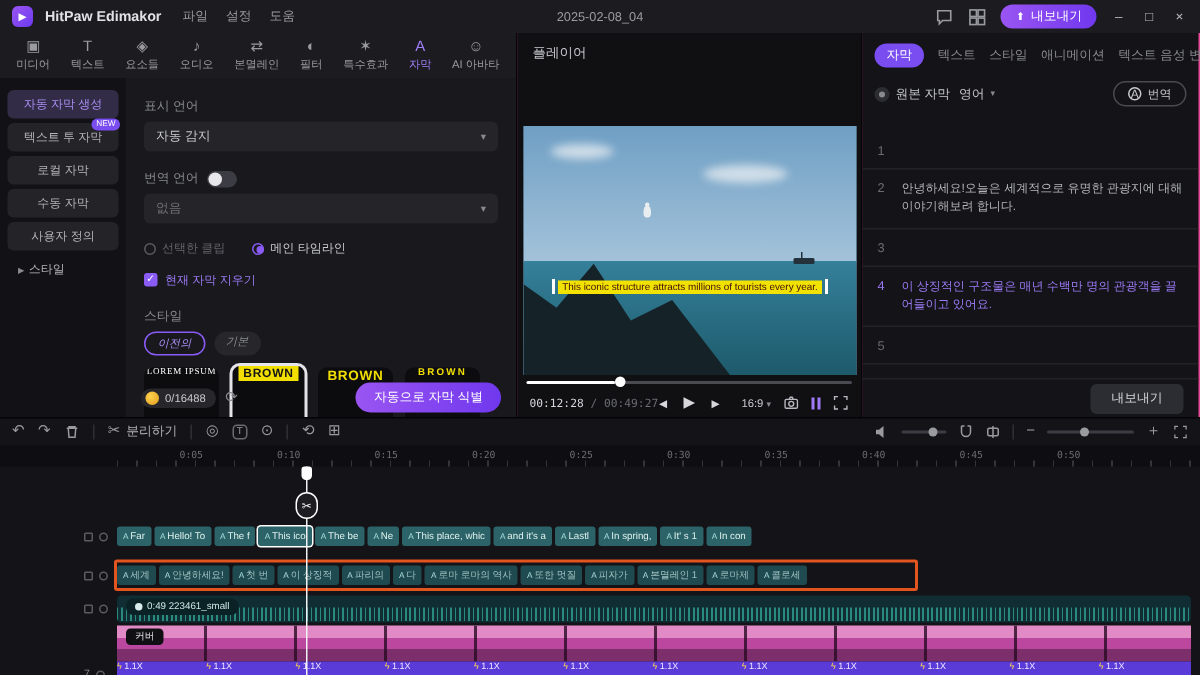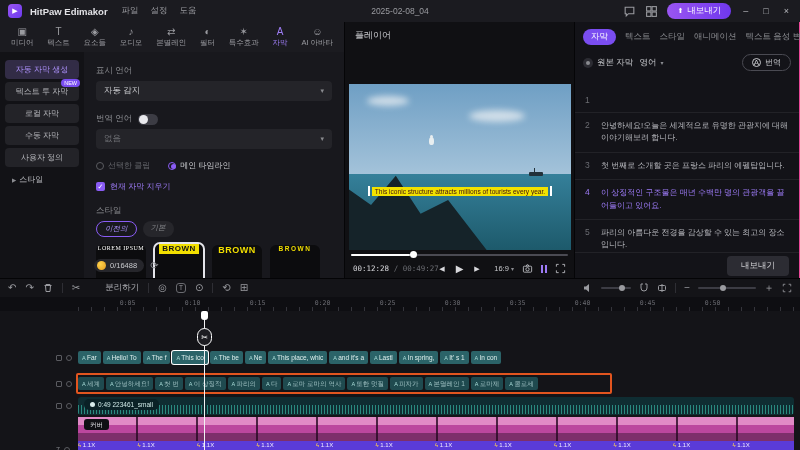--- a/index.html
+++ b/index.html
@@ -129,21 +129,21 @@
   .sub-item.active .num,.sub-item.active .txt{color:#9d7bf7;}
   .rp-bottom{position:absolute;left:0;right:0;bottom:0;height:26px;border-top:1px solid #222227;display:flex;align-items:center;justify-content:flex-end;padding:0 10px;}
   .rp-export{background:#2c2c33;border-radius:4px;padding:4px 14px;font-size:8.5px;color:#d8d8dc;}
 
   
   .timeline{position:absolute;top:278px;left:0;width:800px;height:172px;background:#141418;border-top:1px solid #040406;}
   .tl-toolbar{height:18px;display:flex;align-items:center;padding:0 8px;gap:9px;color:#9a9ba0;}
   .tl-toolbar .g{font-size:10px;line-height:10px;}
   .tl-divider{width:1px;height:10px;background:#2e2e34;}
   .split{display:flex;align-items:center;gap:4px;}
-  .split .lbl{font-size:8.5px;color:#b4b5ba;margin-left:21px;}
+  .split .lbl{font-size:8.5px;color:#b4b5ba;}
   .boxed{border:1px solid #6a6b70;border-radius:3px;font-size:6.5px;padding:0 2px;line-height:8px;color:#9a9ba0;}
   .tl-right{margin-left:auto;display:flex;align-items:center;gap:8px;}
   .mini-slider{position:relative;width:30px;height:2px;background:#3c3c44;border-radius:1px;}
   .mini-slider::after{content:"";position:absolute;left:60%;top:-2px;width:6px;height:6px;border-radius:50%;background:#9a9ba0;}
   .zoom-slider{position:relative;width:58px;height:2px;background:#3c3c44;border-radius:1px;}
   .zoom-slider::after{content:"";position:absolute;left:38%;top:-2px;width:6px;height:6px;border-radius:50%;background:#9a9ba0;}
   .tl-svg{width:10px;height:10px;color:#9a9ba0;}
   .ruler{position:absolute;left:0;right:0;top:18px;height:14px;background:#0e0e12;}
   .ruler-ticks{position:absolute;left:78px;right:0;bottom:0;height:4px;background:repeating-linear-gradient(90deg,#34343b 0 1px,transparent 1px 13px);}
   .ruler-labels{position:absolute;left:95px;top:2px;display:flex;}
@@ -338,20 +338,21 @@
               <div class="tcard t-brown-small">
                 <span>BROWN</span>
               </div>
             </div>
           <div class="settings-bottom">
             <div class="credits-pill">
               <span class="coin"></span>
               <span class="credits">0/16488</span>
             </div>
             <span class="refresh">⟳</span>
+            <div class="gen-btn">자동으로 자막 식별</div>
           </div>
         </div>
       </div>
     </div>
 
     <div class="center-module">
       <div class="player-header">플레이어</div>
       <div class="video">
         <div class="sky"></div>
         <div class="cloud" style="left:18px;top:12px;width:42px;height:10px;"></div>
@@ -421,31 +422,29 @@
             <span class="num">1</span>
           </div>
 
           <div class="sub-item">
             <span class="num">2</span>
             <span class="txt">안녕하세요!오늘은 세계적으로 유명한 관광지에 대해 이야기해보려 합니다.</span>
           </div>
 
           <div class="sub-item">
             <span class="num">3</span>
-            <span class="txt">첫 번째로 소개할 곳은 프랑스 파리의 에펠탑입니다.</span>
           </div>
 
           <div class="sub-item active">
             <span class="num">4</span>
             <span class="txt">이 상징적인 구조물은 매년 수백만 명의 관광객을 끌어들이고 있어요.</span>
           </div>
 
           <div class="sub-item">
             <span class="num">5</span>
-            <span class="txt">파리의 아름다운 전경을 감상할 수 있는 최고의 장소입니다.</span>
           </div>
 
         </div>
       <div class="rp-bottom">
         <span class="rp-export">내보내기</span>
       </div>
     </div>
   </div>
 
   <div class="timeline">

